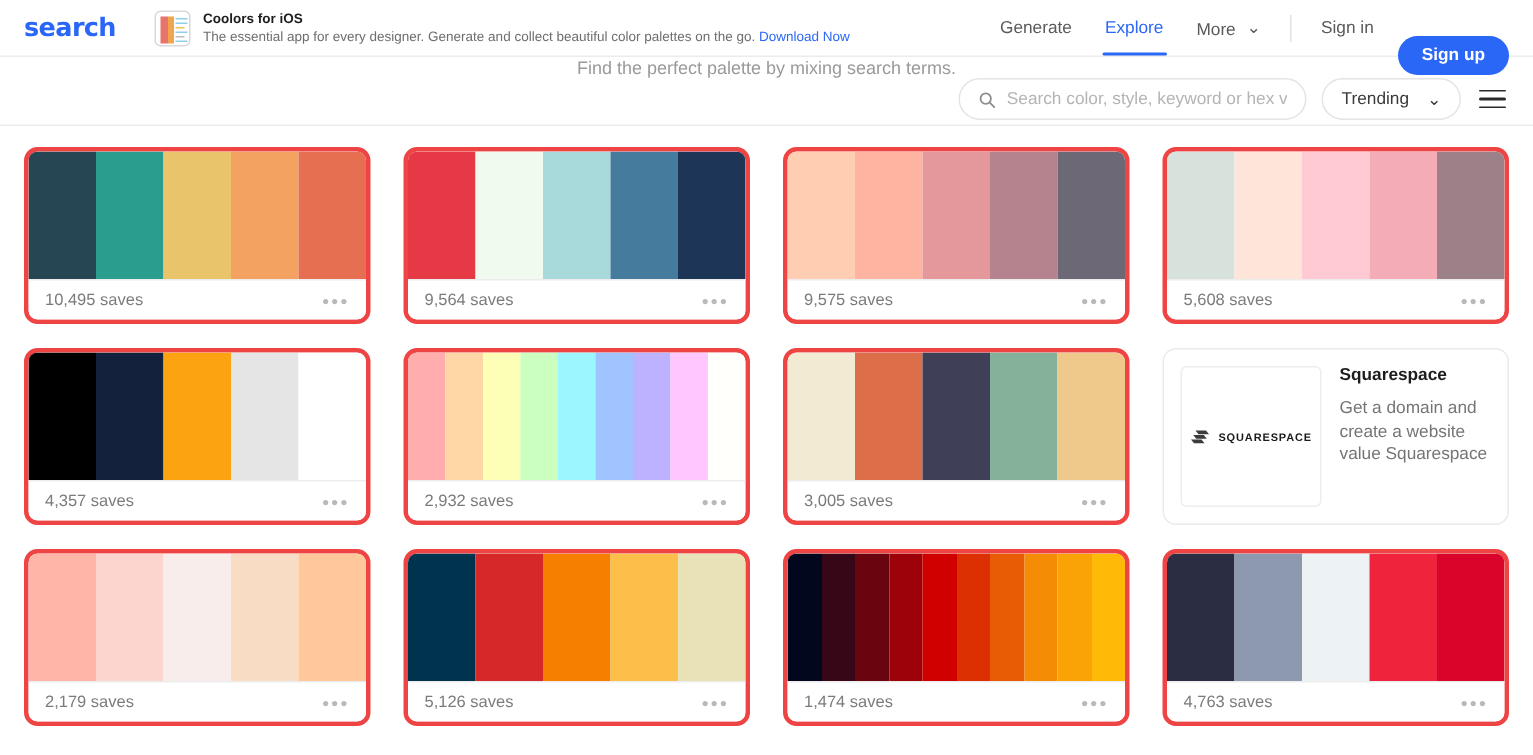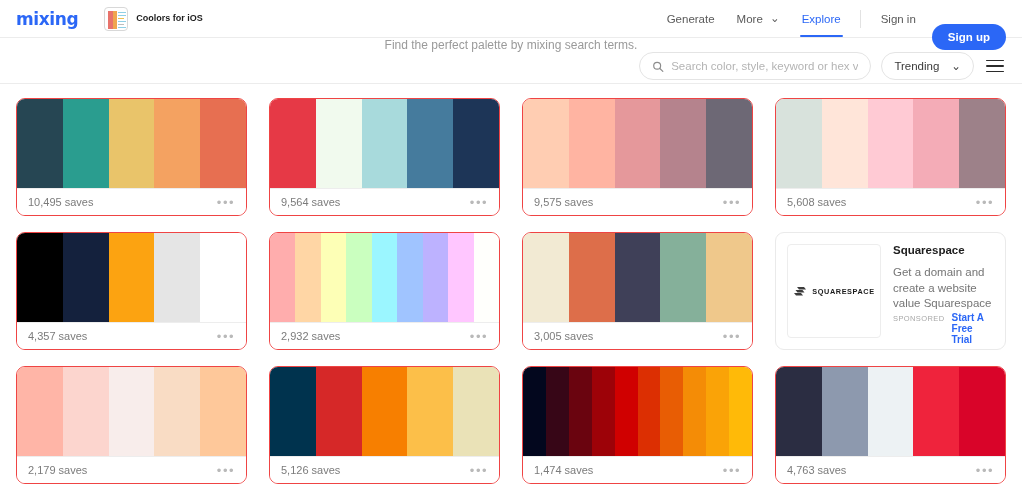--- a/index.html
+++ b/index.html
@@ -114,21 +114,21 @@
 
   
   .grid {
     padding: 14px 16px;
     display: grid;
     grid-template-columns: repeat(4, 1fr);
     column-gap: 22px;
     row-gap: 16px;
   }
   .card {
-    border: 1px solid #ef4444;
+    border: 3px solid #ef4444;
     border-radius: 9px;
     background: #fff;
     overflow: hidden;
     cursor: pointer;
     height: 118px;
     display: flex; flex-direction: column;
   }
   .swatches { display: flex; flex: 1; min-height: 0; }
   .swatches > span { flex: 1 1 0; display: block; }
   .card-foot {
@@ -163,45 +163,49 @@
   .ad-title { font-size: 11.5px; font-weight: 700; color: #1d1d1d; margin-bottom: 9px; }
   .ad-desc { font-size: 11.5px; color: #757575; line-height: 1.35; }
   .ad-foot { margin-top: auto; display: flex; align-items: baseline; gap: 7px; }
   .sponsored { font-size: 7.5px; letter-spacing: 0.4px; color: #a8a8a8; text-transform: uppercase; }
   .ad-cta { font-size: 10px; font-weight: 700; color: #2b67f6; text-decoration: none; cursor: pointer; }
 </style>
 </head>
 <body>
 
 <div class="topbar">
-  <div class="logo">mixing</div>
+  <div class="logo">search</div>
 
   <div class="promo">
     <div class="app-icon">
       <i class="ai-bar ai-b1"></i>
       <i class="ai-b2"></i>
       <i class="ai-line" style="top:4px;"></i>
       <i class="ai-line" style="top:7px;"></i>
       <i class="ai-line" style="top:10px;width:6px;background:#f0c24e;"></i>
       <i class="ai-line" style="top:13px;background:#8fd0e6;"></i>
       <i class="ai-line" style="top:16px;width:6px;background:#bdbdbd;"></i>
       <i class="ai-line" style="top:19px;background:#8fd0e6;"></i>
     </div>
     <div class="promo-text">
       <div class="promo-title">Coolors for iOS</div>
+      <div class="promo-sub">
+        <span>The essential app for every designer. Generate and collect beautiful color palettes on the go.</span>
+        <a href="#">Download Now</a>
+      </div>
     </div>
   </div>
 
   <div class="nav">
     <div class="nav-item">Generate</div>
+    <div class="nav-item active">Explore</div>
     <div class="nav-item">
       <span>More</span>
       <span class="caret">⌄</span>
     </div>
-    <div class="nav-item active">Explore</div>
     <div class="divider-v"></div>
     <div class="signin">Sign in</div>
     <button class="signup">Sign up</button>
   </div>
 </div>
 
 <div class="searchbar">
   <div class="tagline">Find the perfect palette by mixing search terms.</div>
   <div class="search-right">
     <div class="search-field">
@@ -324,24 +328,20 @@
         <svg class="sq-mark" viewBox="0 0 30 26">
           <path d="M8 4 L22 4 L26 9 L12 9 Z" fill="#1a1a1a" opacity=".85"></path>
           <path d="M5 10 L19 10 L23 15 L9 15 Z" fill="#1a1a1a" opacity=".85"></path>
           <path d="M2 16 L16 16 L20 21 L6 21 Z" fill="#1a1a1a" opacity=".85"></path>
         </svg>
         <span class="sq-word">SQUARESPACE</span>
       </div>
       <div class="ad-body">
         <div class="ad-title">Squarespace</div>
         <div class="ad-desc">Get a domain and create a website value Squarespace</div>
-        <div class="ad-foot">
-          <span class="sponsored">SPONSORED</span>
-          <a class="ad-cta" href="#">Start A Free Trial</a>
-        </div>
       </div>
     </div>
     <div class="card">
       <div class="swatches">
         <span title="#FFB5A7" style="background: rgb(255, 181, 167);"></span>
         <span title="#FCD5CE" style="background: rgb(252, 213, 206);"></span>
         <span title="#F8EDEB" style="background: rgb(248, 237, 235);"></span>
         <span title="#F9DCC4" style="background: rgb(249, 220, 196);"></span>
         <span title="#FEC89A" style="background: rgb(254, 200, 154);"></span>
       </div>

